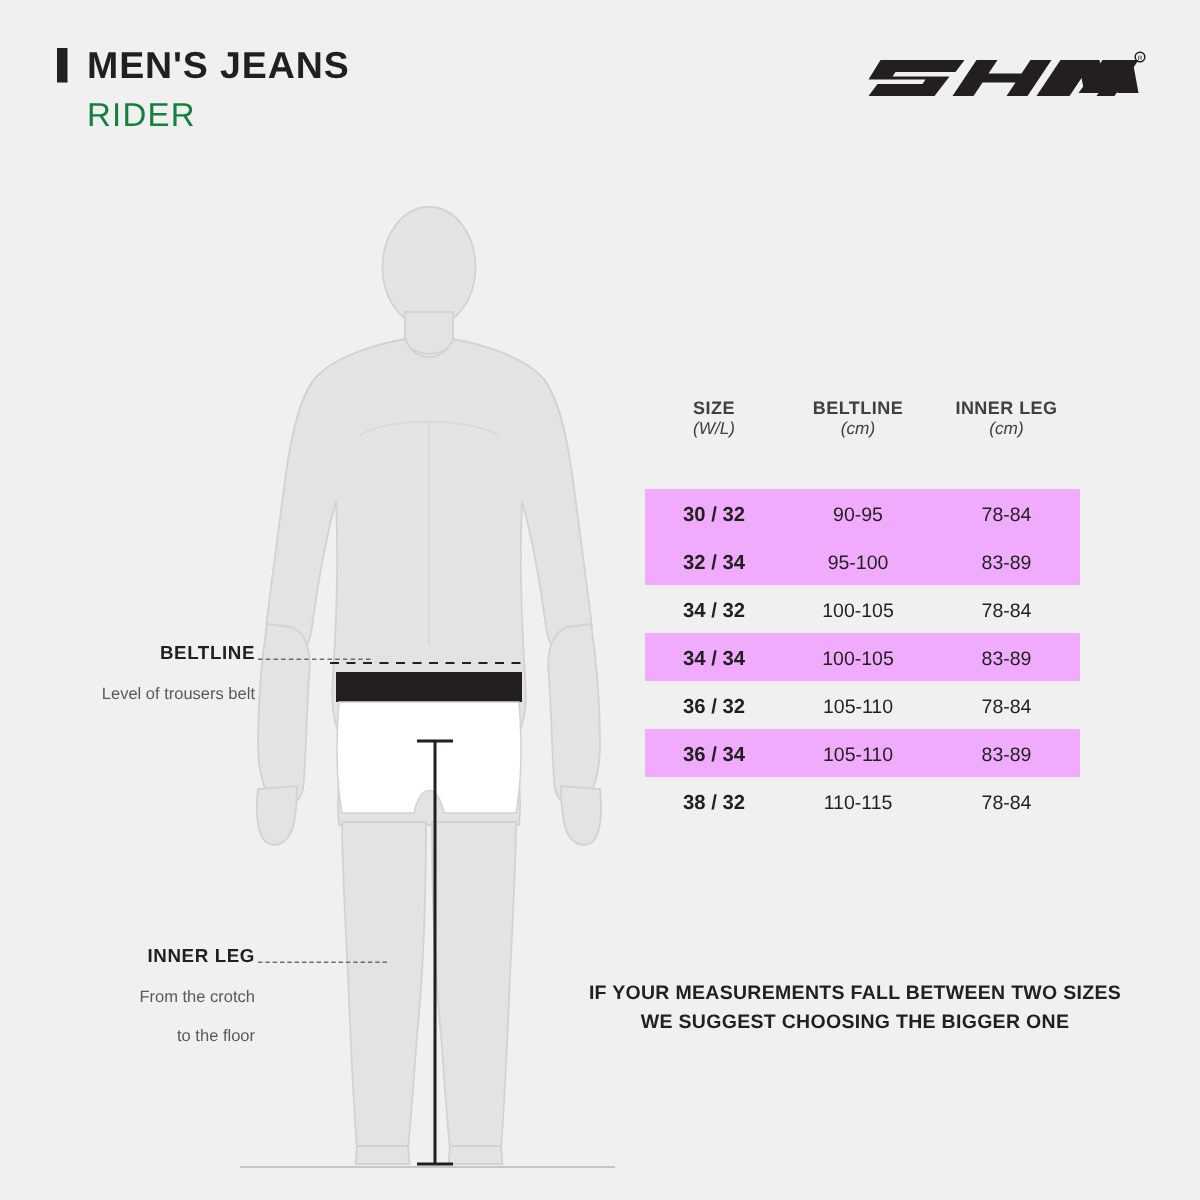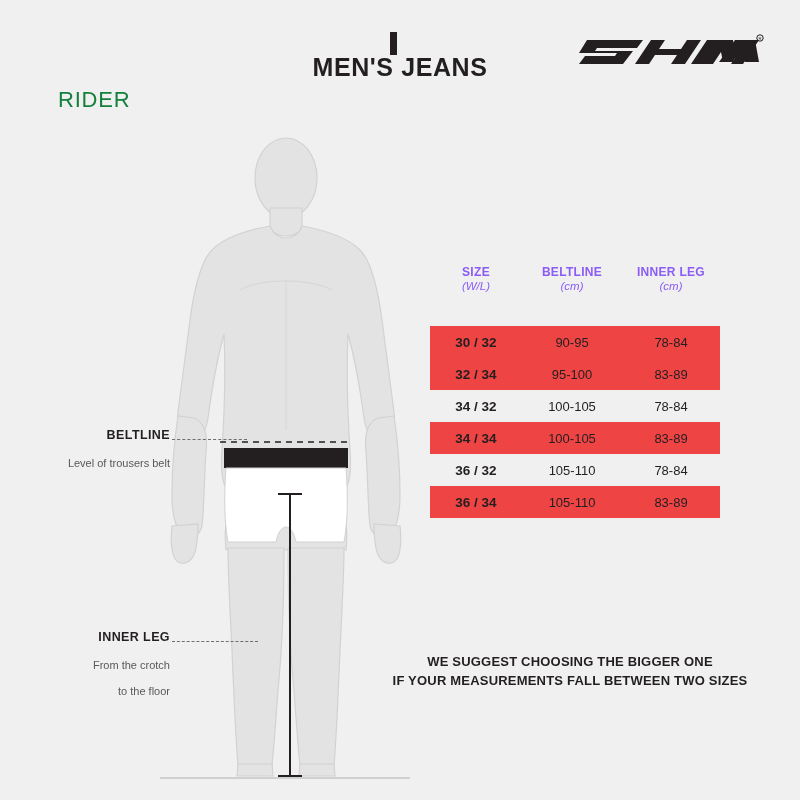--- a/index.html
+++ b/index.html
@@ -24,22 +24,21 @@
   
   .header {
     position: absolute;
     left: 38px;
     top: 32px;
     width: 724px;
     height: 70px;
   }
   .title-row {
     display: flex;
-    align-items: center;
-    flex-direction: column;
+    align-items: flex-start;
   }
   .title-bar {
     width: 7px;
     height: 23px;
     background: #231f20;
     margin-right: 13px;
   }
   .title-text {
     font-size: 25px;
     font-weight: bold;
@@ -110,21 +109,21 @@
     position: absolute;
     left: 430px;
     top: 265px;
     width: 290px;
     border-collapse: collapse;
   }
   .size-table th {
     font-size: 12px;
     font-weight: bold;
     letter-spacing: 0.3px;
-    color: #8b5cf6;
+    color: #404040;
     padding: 0 0 2px 0;
     text-align: center;
     vertical-align: bottom;
   }
   .size-table th .unit {
     display: block;
     font-weight: normal;
     font-size: 11.5px;
     letter-spacing: 0;
     padding-top: 1px;
@@ -134,21 +133,21 @@
     font-size: 13px;
     text-align: center;
     height: 30px;
     color: #231f20;
   }
   .size-table td.size-col {
     font-weight: bold;
     font-size: 13.5px;
   }
   .size-table tbody tr.alt td {
-    background: #ef4444;
+    background: #f0abfc;
   }
   .size-table col.c1 { width: 92px; }
   .size-table col.c2 { width: 100px; }
   .size-table col.c3 { width: 98px; }
   .head-spacer { height: 14px; }
 
   
   .footnote {
     position: absolute;
     left: 370px;
@@ -316,21 +315,26 @@
       <tr>
         <td class="size-col">36 / 32</td>
         <td>105-110</td>
         <td>78-84</td>
       </tr>
       <tr class="alt">
         <td class="size-col">36 / 34</td>
         <td>105-110</td>
         <td>83-89</td>
       </tr>
+      <tr>
+        <td class="size-col">38 / 32</td>
+        <td>110-115</td>
+        <td>78-84</td>
+      </tr>
     </tbody>
   </table>
 
   <div class="footnote">
+    <div>IF YOUR MEASUREMENTS FALL BETWEEN TWO SIZES</div>
     <div>WE SUGGEST CHOOSING THE BIGGER ONE</div>
-    <div>IF YOUR MEASUREMENTS FALL BETWEEN TWO SIZES</div>
   </div>
 
 </div>
 
 </body></html>

